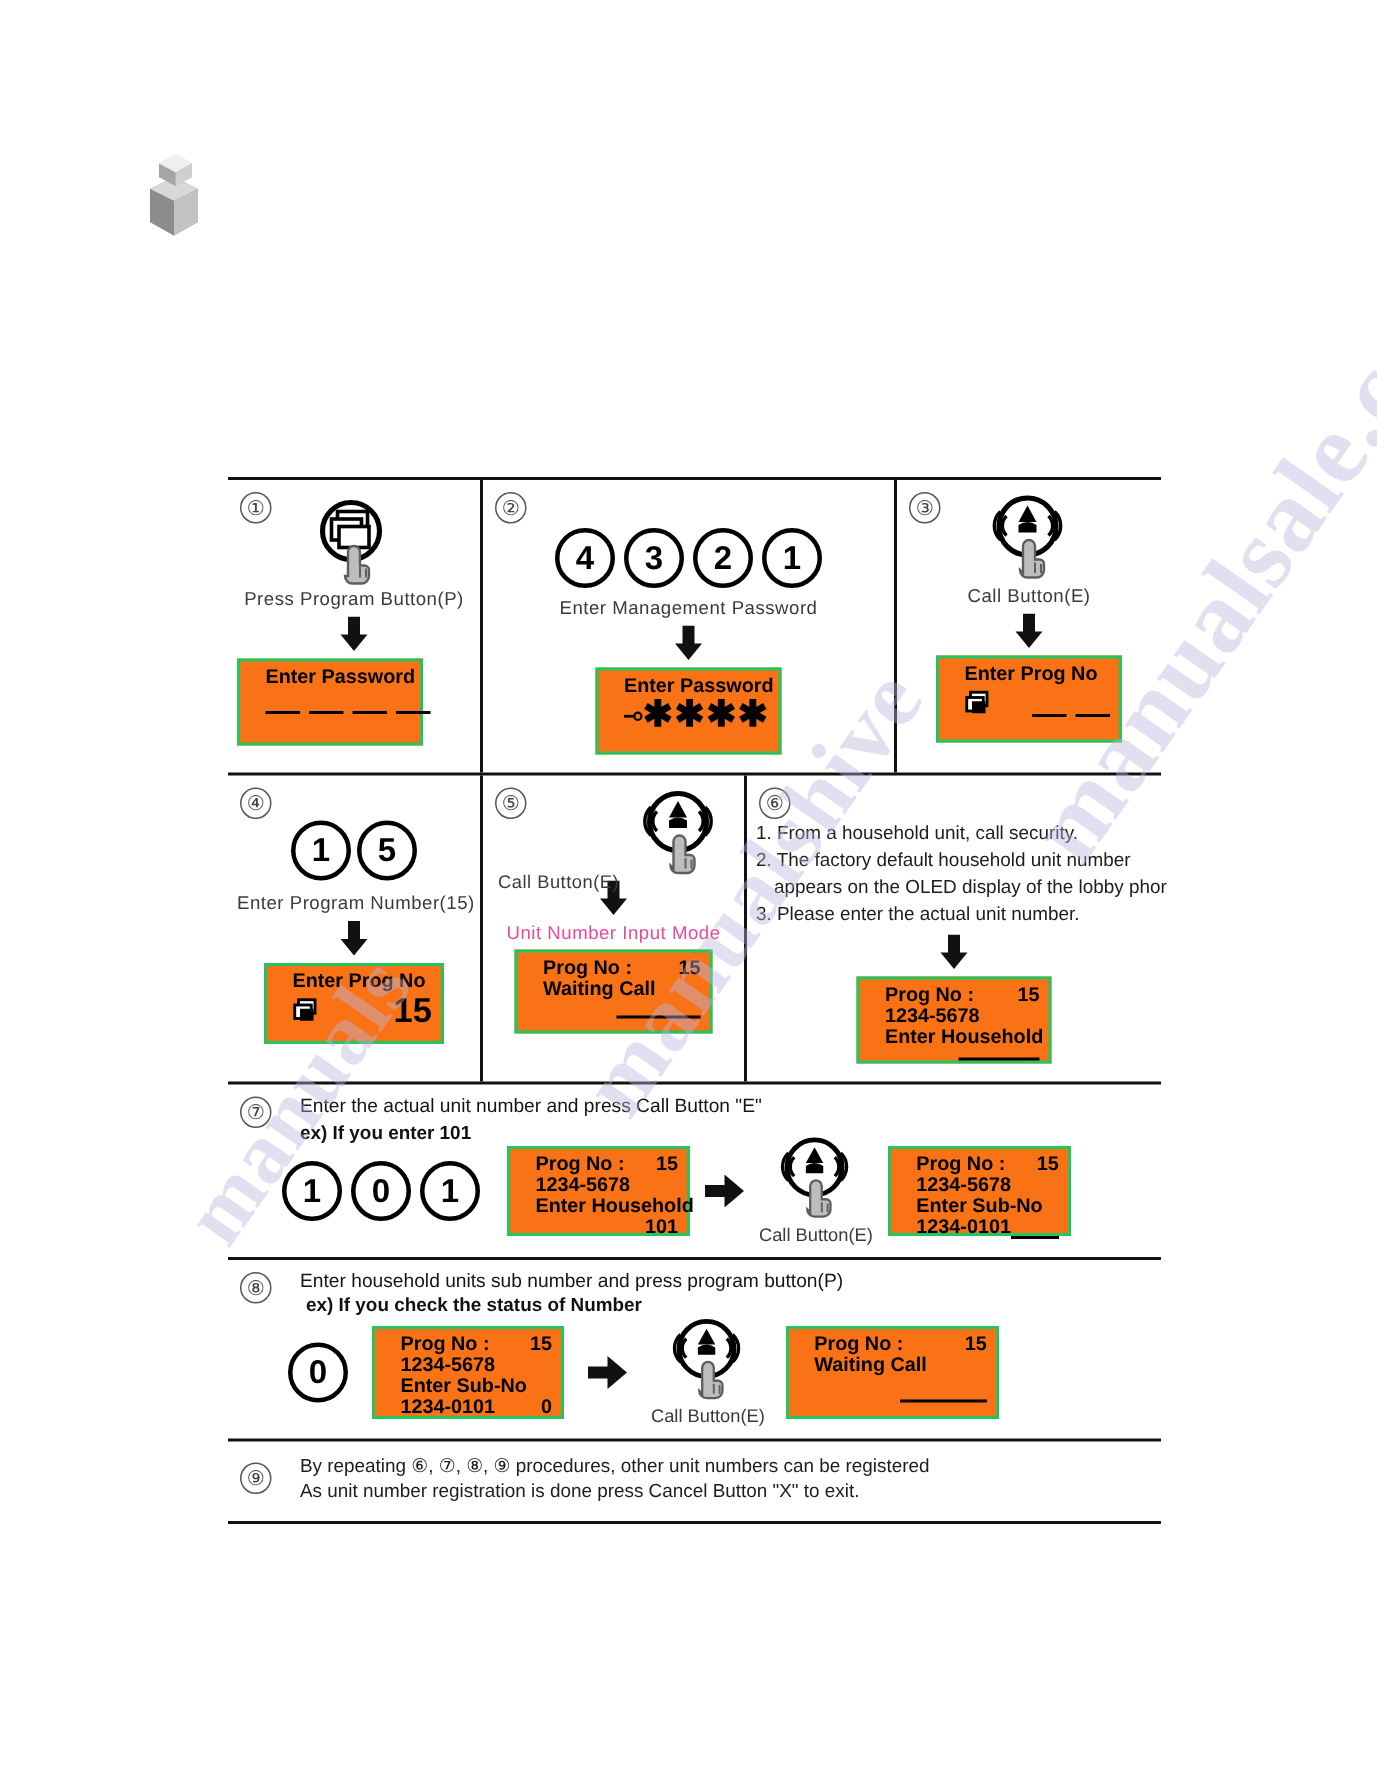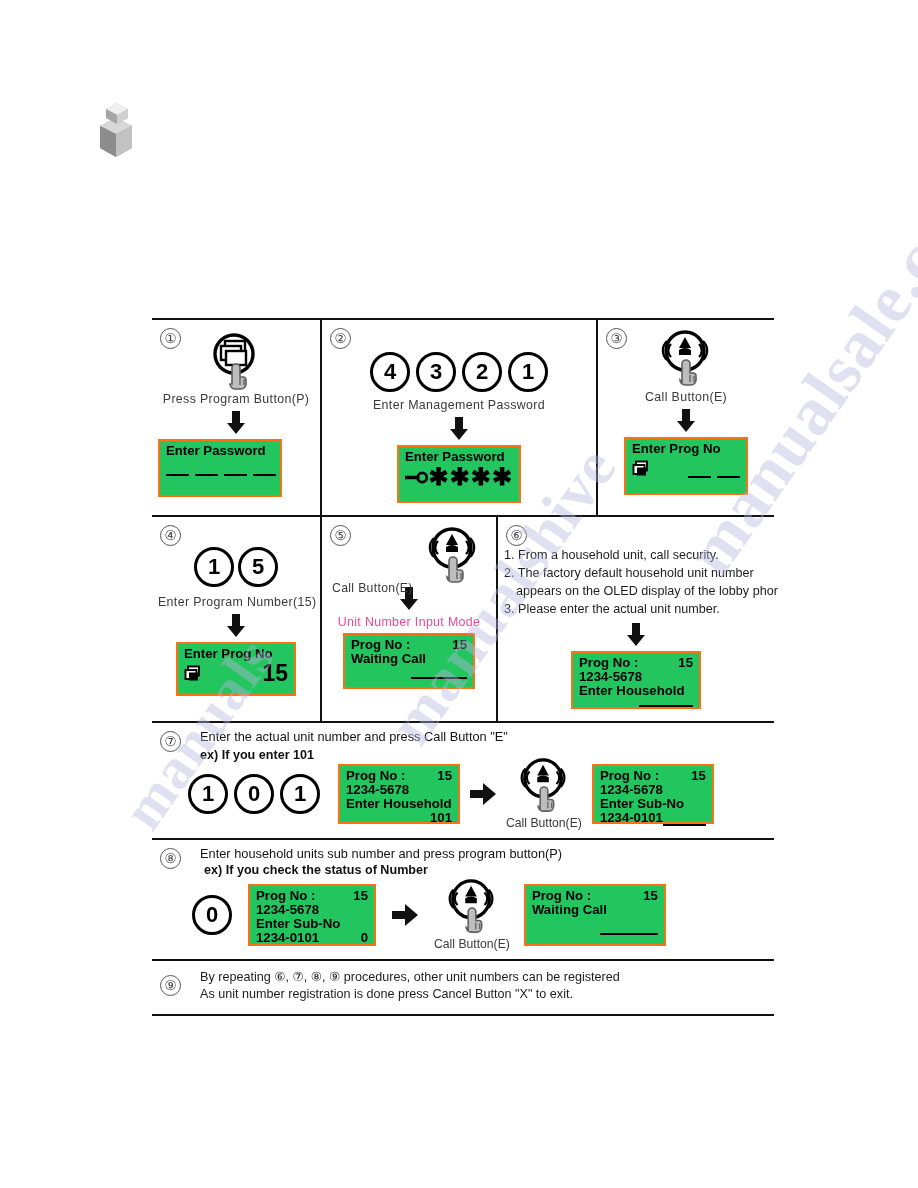--- a/index.html
+++ b/index.html
@@ -82,23 +82,23 @@
     font-family: "Liberation Sans", sans-serif;
     background:#fff;
   }
 
   
   .arrow-down { display:flex; justify-content:center; margin: 5px 0 4px; }
   .arrow-right { display:flex; align-items:center; }
 
   
   .lcd {
-    border: 2px solid #f97316;
-    background:#22c55e;
-    padding: 3px 6px 4px 6px;
+    border: 2px solid #22c55e;
+    background:#f97316;
+    padding: 3px 6px 4px 17px;
     font-family: "Liberation Sans", sans-serif;
     font-weight: 700;
     font-size: 13.2px;
     line-height: 1.08;
     color:#000;
     position: relative;
   }
   .lcd-row { display:flex; justify-content:space-between; align-items:flex-end; white-space:nowrap; }
   .lcd-line { white-space:nowrap; }
   .blank-right { display:flex; justify-content:flex-end; }

